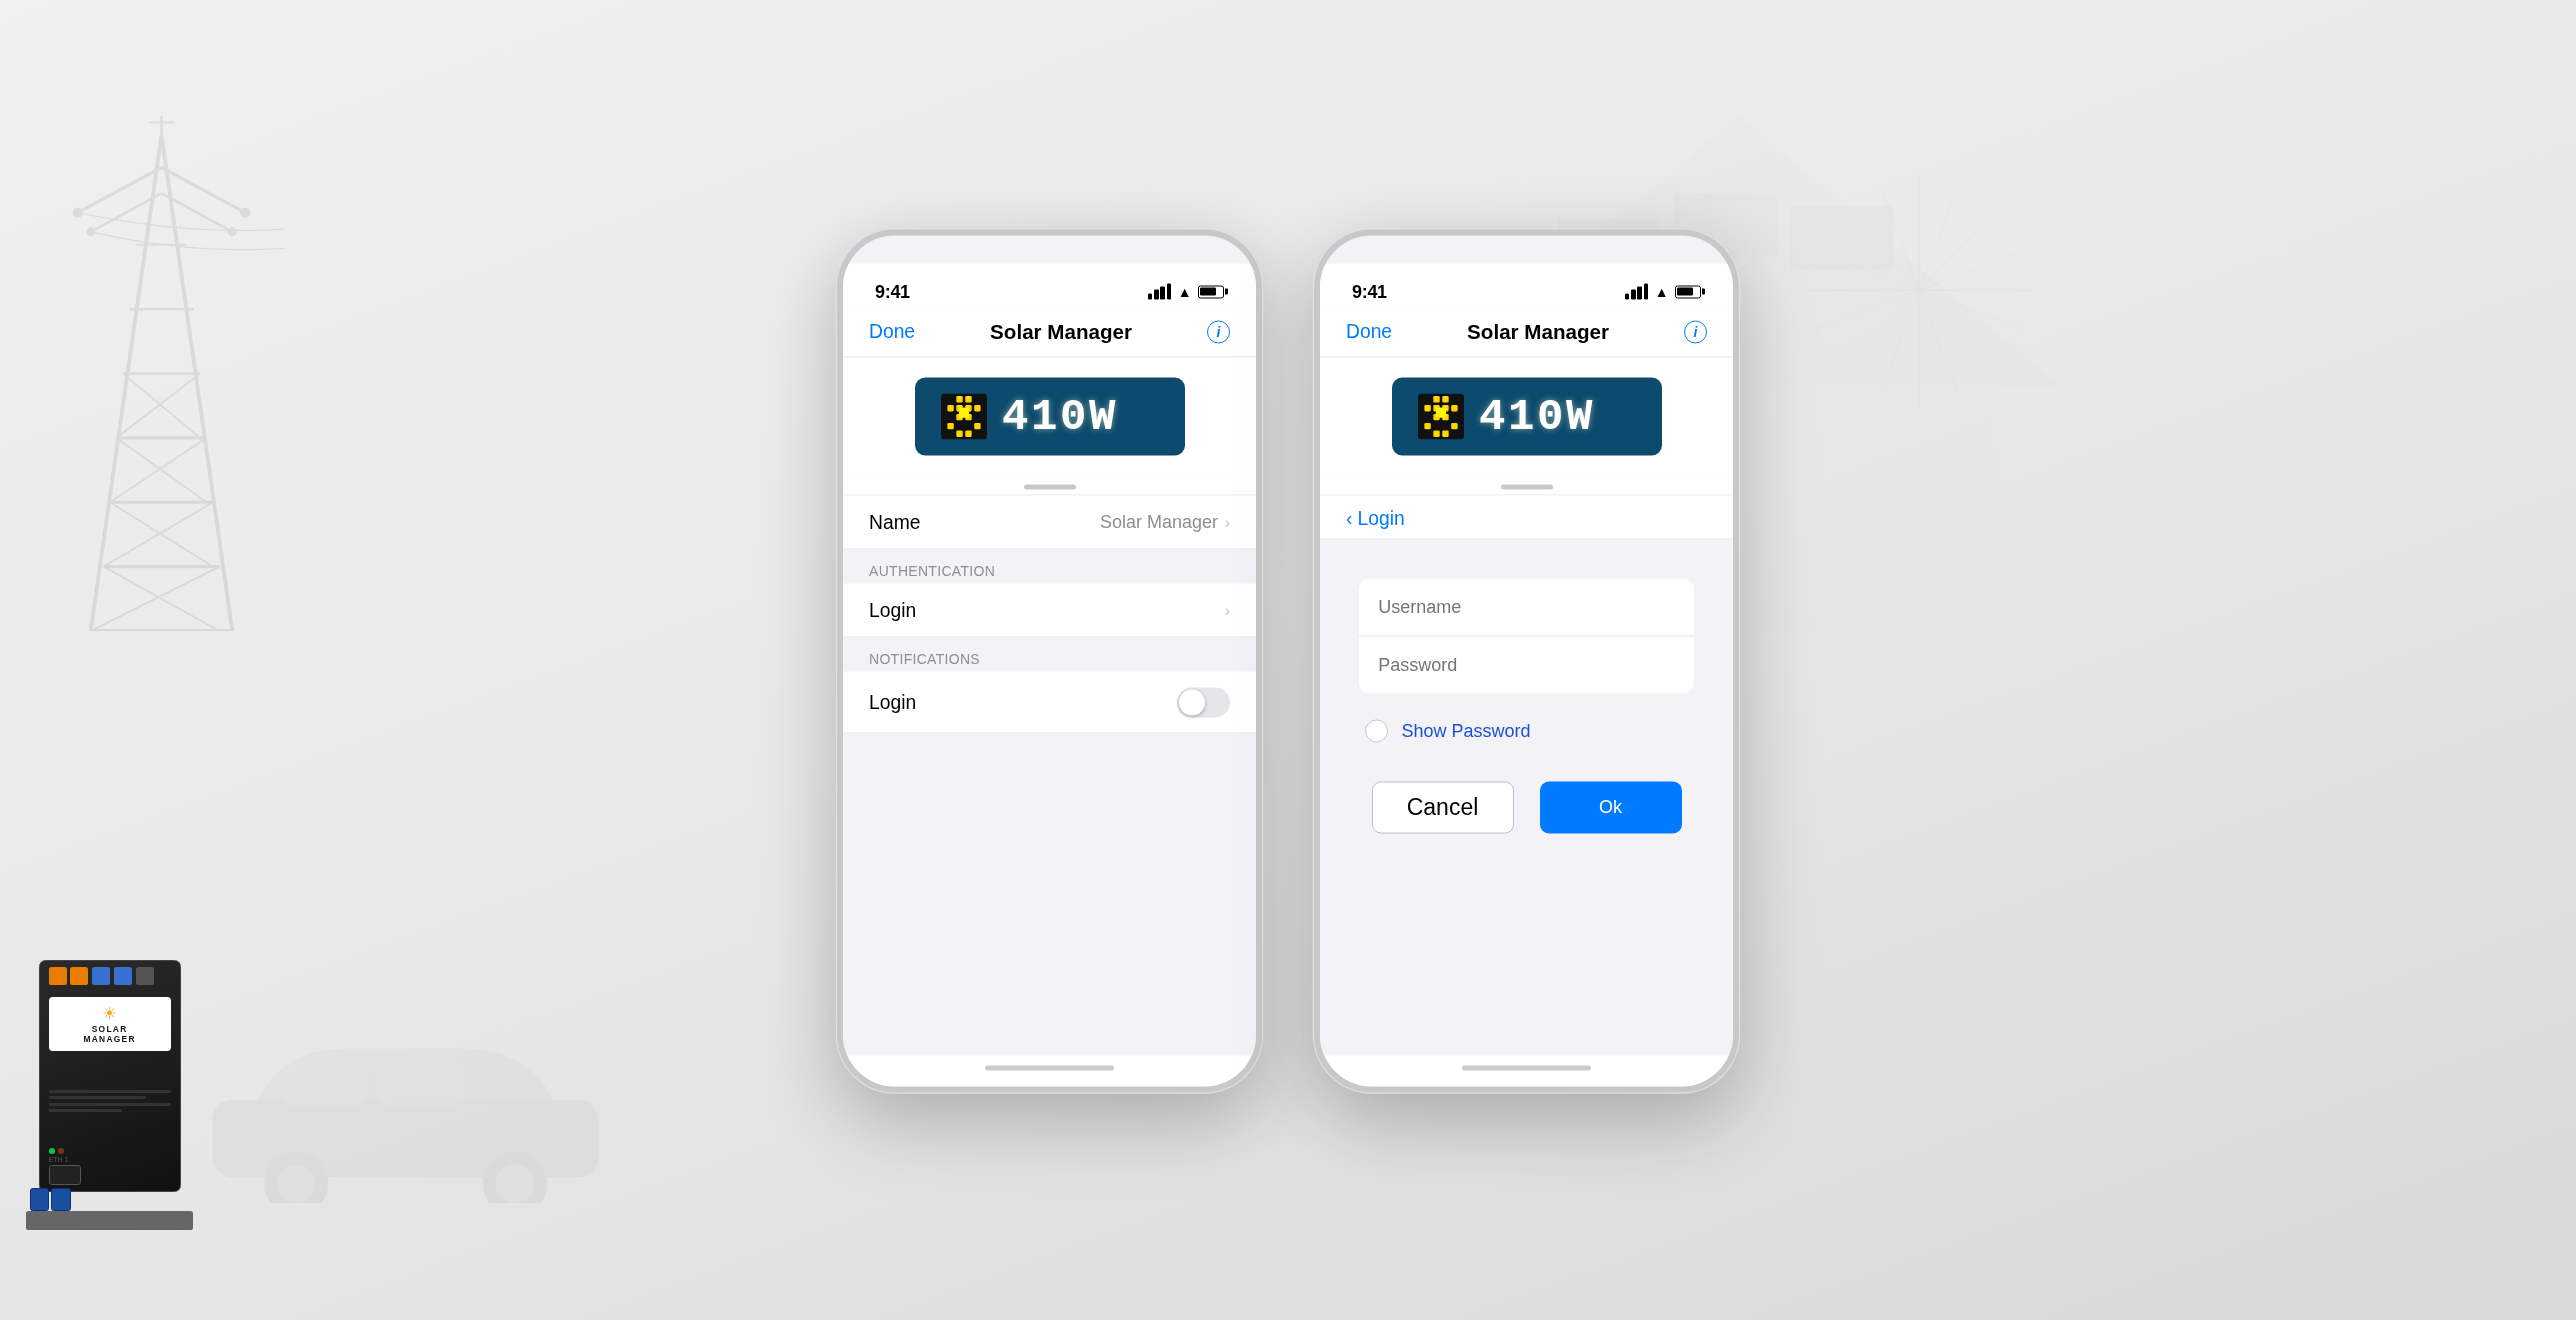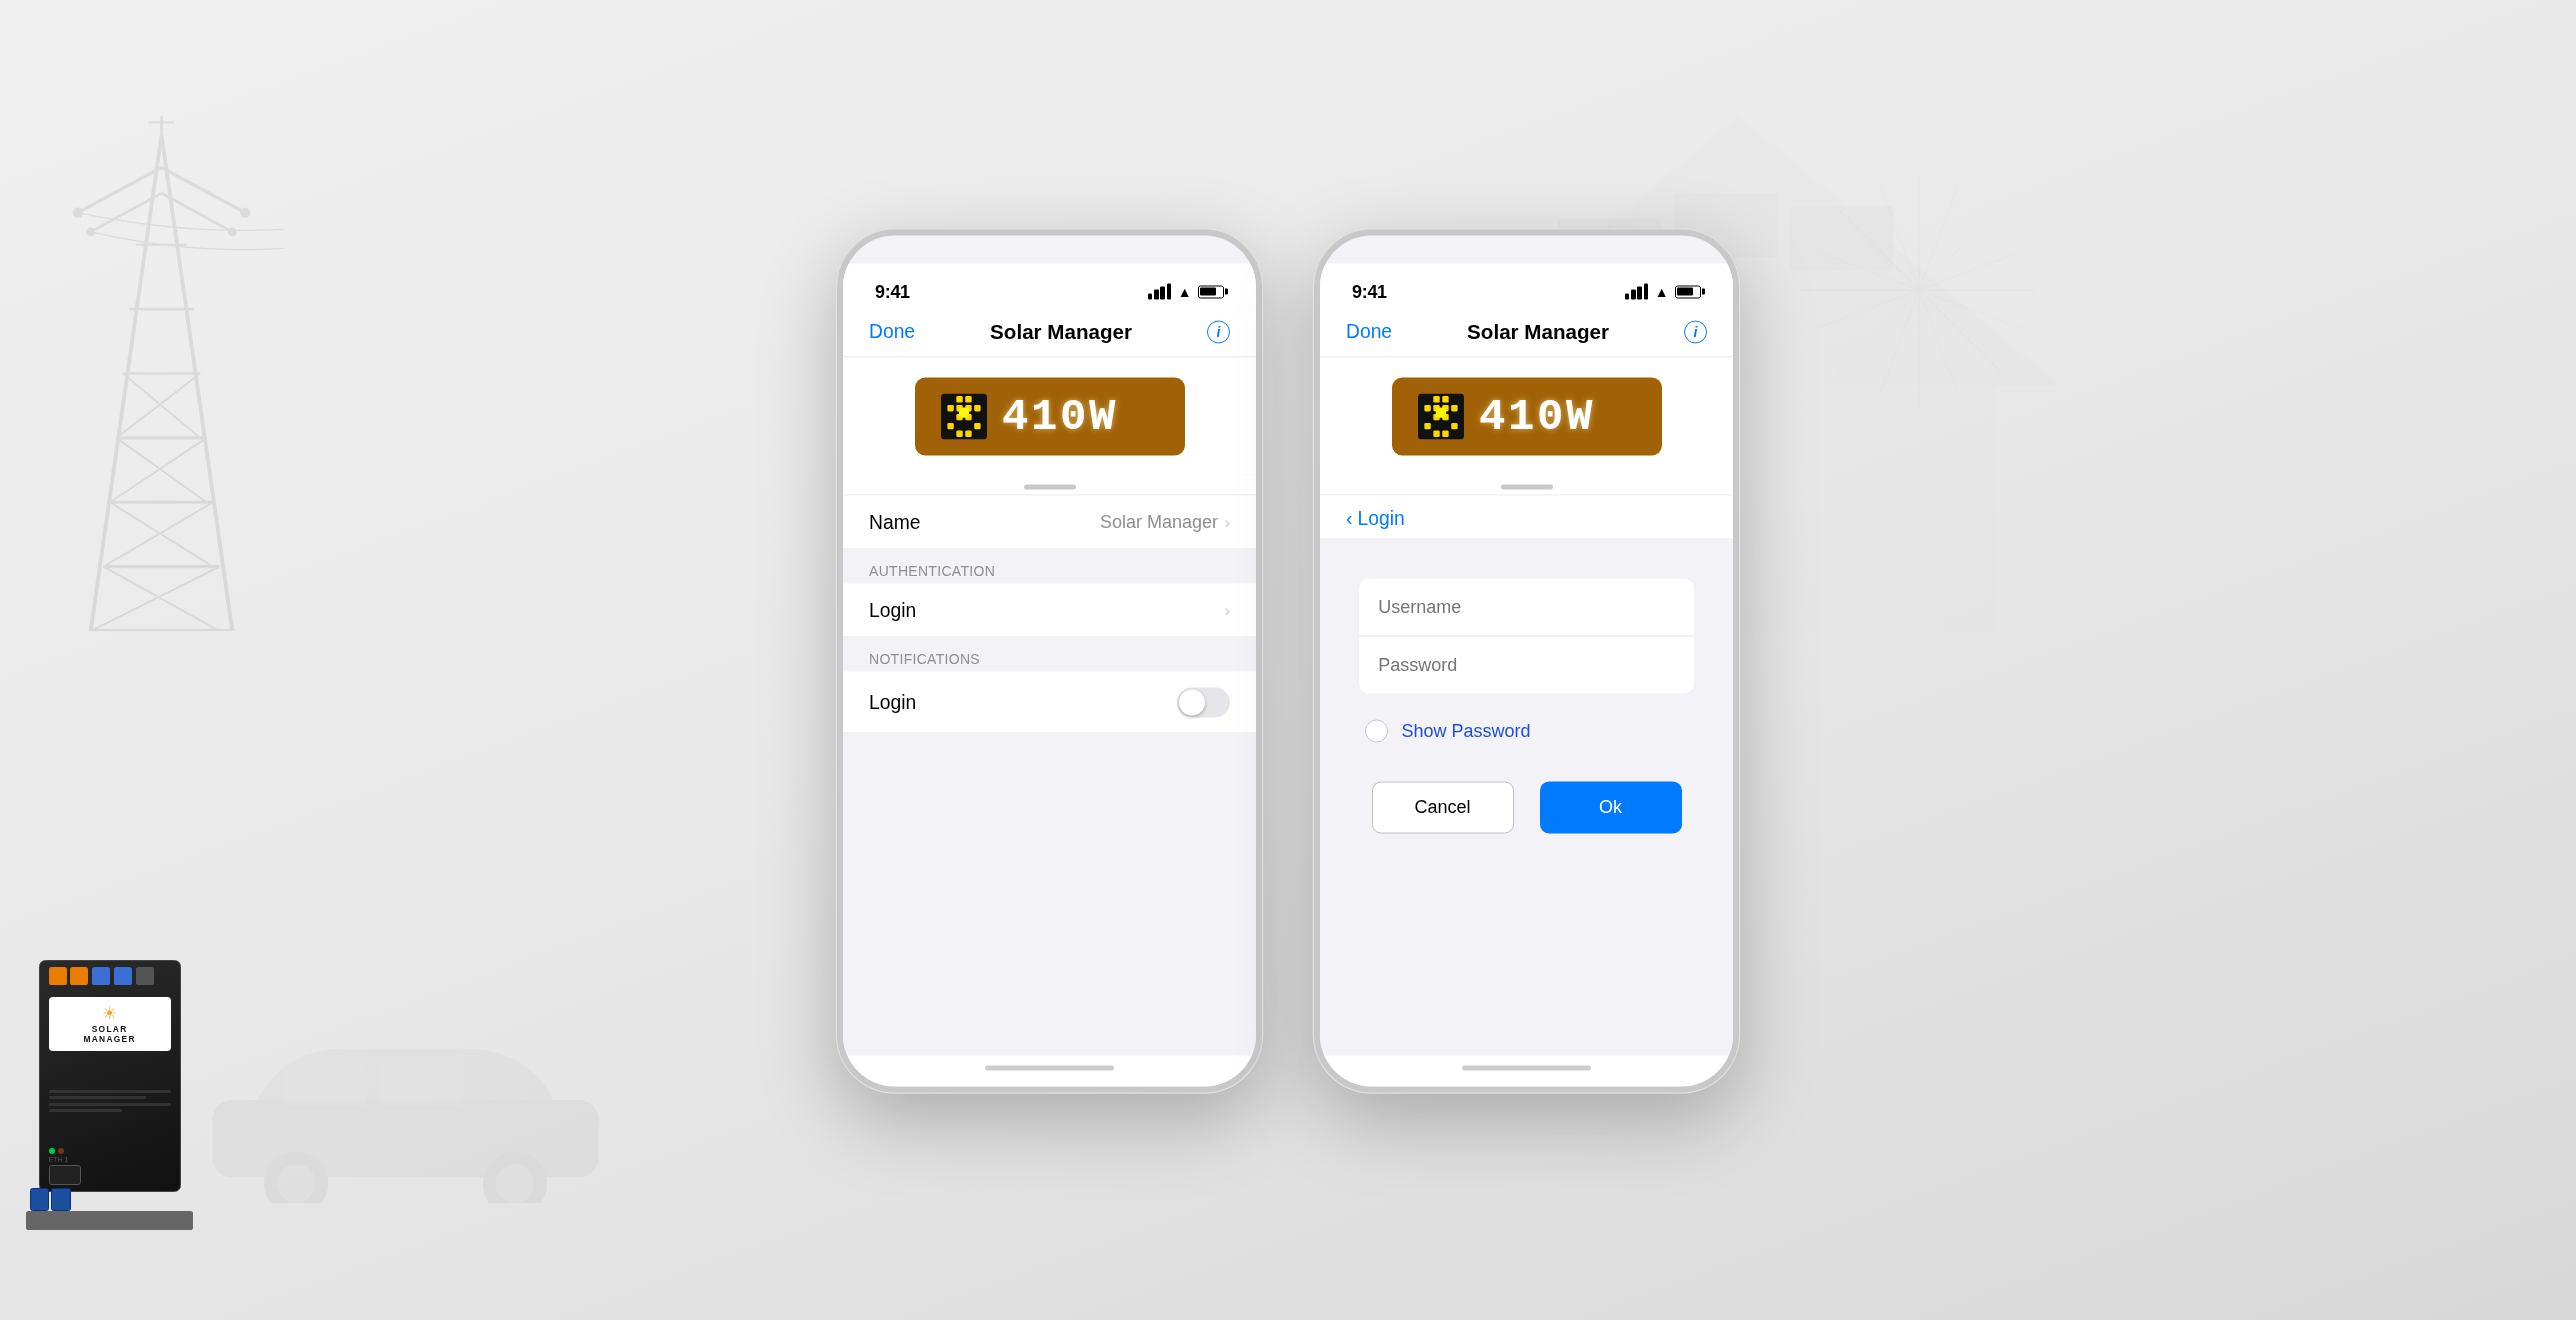--- a/index.html
+++ b/index.html
@@ -180,21 +180,21 @@
     
     .display-widget {
       background: white;
       padding: 19.3px 26px;
       display: flex;
       justify-content: center;
       align-items: center;
     }
 
     .led-display {
-      background: #a16207;
+      background: #0c4a6e;
       border-radius: 10.3px;
       padding: 14px 26px;
       display: flex;
       align-items: center;
       gap: 15.5px;
       min-width: 270px;
     }
 
     .led-text {
       font-size: 44px;
@@ -379,21 +379,21 @@
       width: 100%;
       justify-content: center;
     }
 
     .btn-cancel {
       width: 142px;
       height: 52px;
       border: 1px solid #c0c0c0;
       border-radius: 9px;
       background: white;
-      font-size: 18px;
+      font-size: 23px;
       color: #000;
       cursor: pointer;
       display: flex;
       align-items: center;
       justify-content: center;
     }
 
     .btn-ok {
       width: 142px;
       height: 52px;

